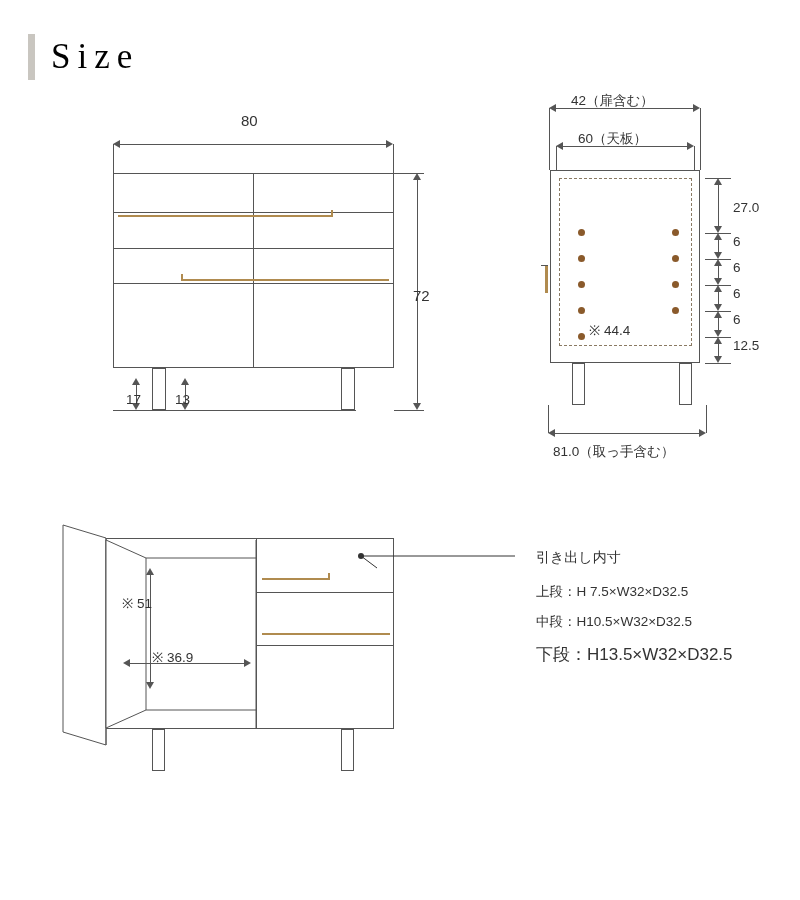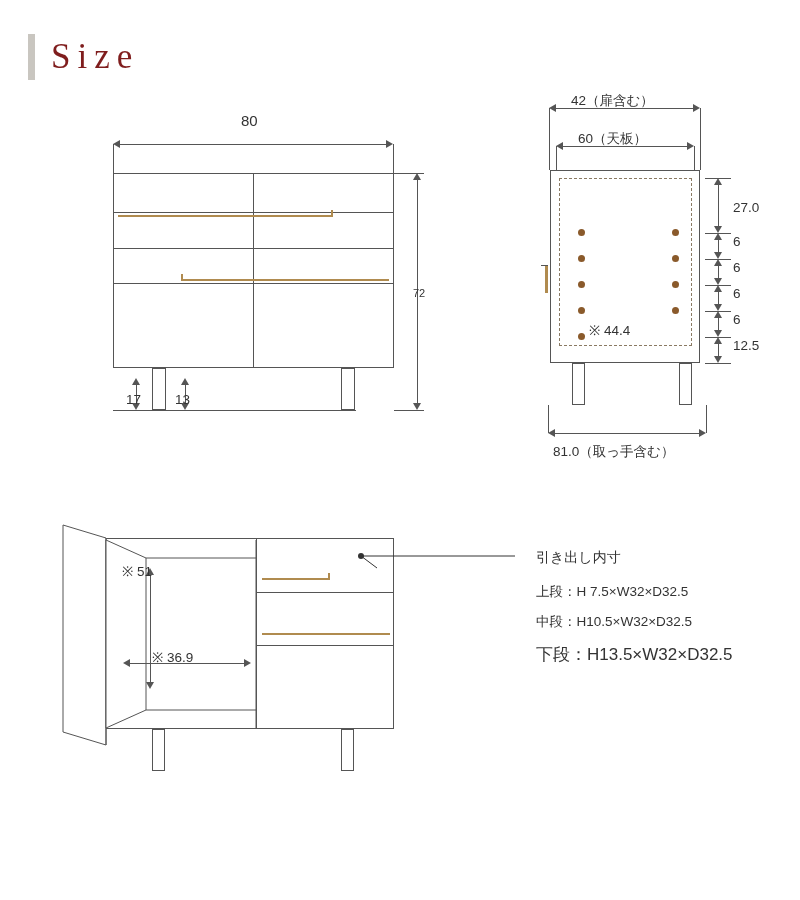--- a/index.html
+++ b/index.html
@@ -7,21 +7,21 @@
     width:800px;height:900px;background:#ffffff;
     font-family:"Liberation Sans", sans-serif;
     color:#333333;position:relative;overflow:hidden;
   }
   .page{position:relative;width:800px;height:900px;}
 
   
   .title-wrap{position:absolute;left:28px;top:34px;display:flex;align-items:center;}
   .title-bar{width:7px;height:46px;background:#c9c6c0;margin-right:16px;}
   .title-text{
-    font-size:35px;letter-spacing:7px;color:#7f1d1d;font-weight:400;
+    font-size:35px;letter-spacing:7px;color:#000000;font-weight:400;
     font-family:"Liberation Serif", serif;
   }
 
   
   .ln{position:absolute;background:#555;}          
   .hl{height:1px;}
   .vl{width:1px;}
   .box{position:absolute;border:1px solid #555;box-sizing:border-box;}
   .gold{position:absolute;background:#b08b4f;}
   .dash{position:absolute;border:1px dashed #8a7a63;box-sizing:border-box;}
@@ -76,21 +76,21 @@
     <div class="gold" style="left:181px;top:274px;width:2px;height:7px;"></div>
 
     <div class="leg" style="left:152px;top:368px;width:14px;height:42px;"></div>
     <div class="leg" style="left:341px;top:368px;width:14px;height:42px;"></div>
 
     <div class="ln hl" style="left:394px;top:173px;width:30px;"></div>
     <div class="ln hl" style="left:394px;top:410px;width:30px;"></div>
     <div class="ln vl" style="left:417px;top:180px;height:224px;"></div>
     <div class="ar ar-u" style="left:413px;top:173px;"></div>
     <div class="ar ar-d" style="left:413px;top:403px;"></div>
-    <div class="lbl" style="left:413px;top:287px;font-size:11px;">72</div>
+    <div class="lbl" style="left:413px;top:287px;font-size:15px;">72</div>
 
     <div class="ln vl" style="left:136px;top:385px;height:18px;"></div>
     <div class="ar ar-u" style="left:132px;top:378px;"></div>
     <div class="ar ar-d" style="left:132px;top:403px;"></div>
     <div class="lbl" style="left:126px;top:392px;">17</div>
 
     <div class="ln vl" style="left:185px;top:385px;height:18px;"></div>
     <div class="ar ar-u" style="left:181px;top:378px;"></div>
     <div class="ar ar-d" style="left:181px;top:403px;"></div>
     <div class="lbl" style="left:175px;top:392px;">13</div>
@@ -205,21 +205,21 @@
     <div class="gold" style="left:262px;top:578px;width:68px;height:2px;"></div>
     <div class="gold" style="left:328px;top:573px;width:2px;height:7px;"></div>
     <div class="gold" style="left:262px;top:633px;width:128px;height:2px;"></div>
 
     <div class="leg" style="left:152px;top:729px;width:13px;height:42px;"></div>
     <div class="leg" style="left:341px;top:729px;width:13px;height:42px;"></div>
 
     <div class="ln vl" style="left:150px;top:575px;height:107px;"></div>
     <div class="ar ar-u" style="left:146px;top:568px;"></div>
     <div class="ar ar-d" style="left:146px;top:682px;"></div>
-    <div class="lbl" style="left:122px;top:562px;">※ 51</div>
+    <div class="lbl" style="left:122px;top:594px;">※ 51</div>
 
     <div class="ln hl" style="left:130px;top:663px;width:114px;"></div>
     <div class="ar ar-l" style="left:123px;top:659px;"></div>
     <div class="ar ar-r" style="left:244px;top:659px;"></div>
     <div class="lbl" style="left:152px;top:648px;">※ 36.9</div>
 
     <svg style="position:absolute;left:355px;top:548px;width:180px;height:30px;overflow:visible;">
       <circle cx="6" cy="8" r="3" fill="#333"></circle>
       <line x1="6" y1="8" x2="160" y2="8" stroke="#333" stroke-width="1"></line>
       <line x1="6" y1="8" x2="22" y2="20" stroke="#333" stroke-width="1"></line>

